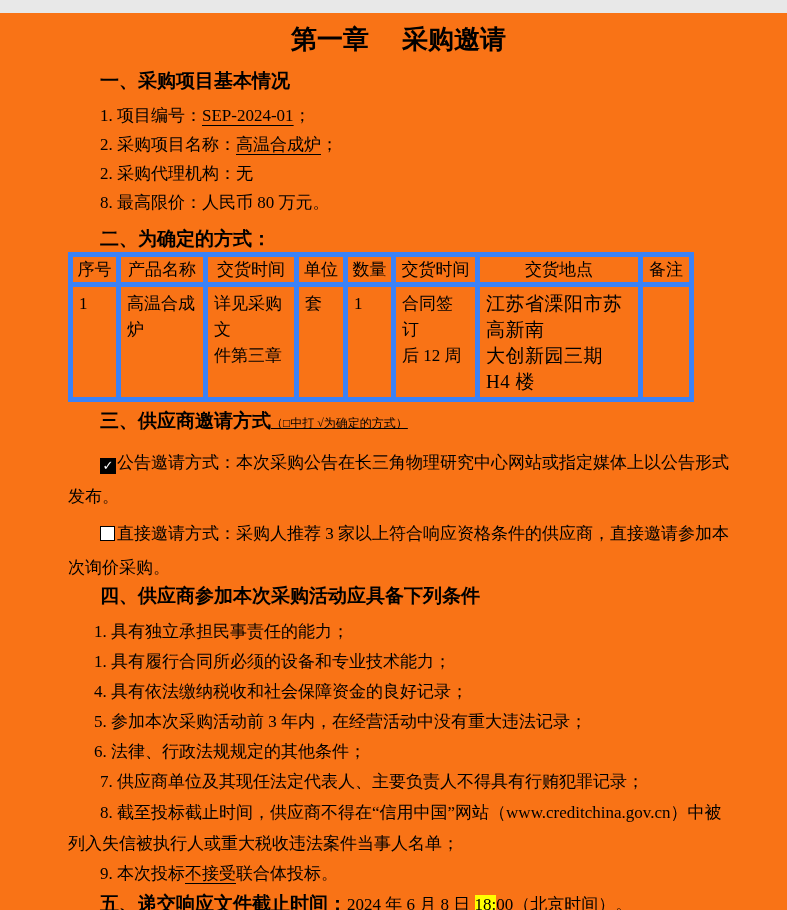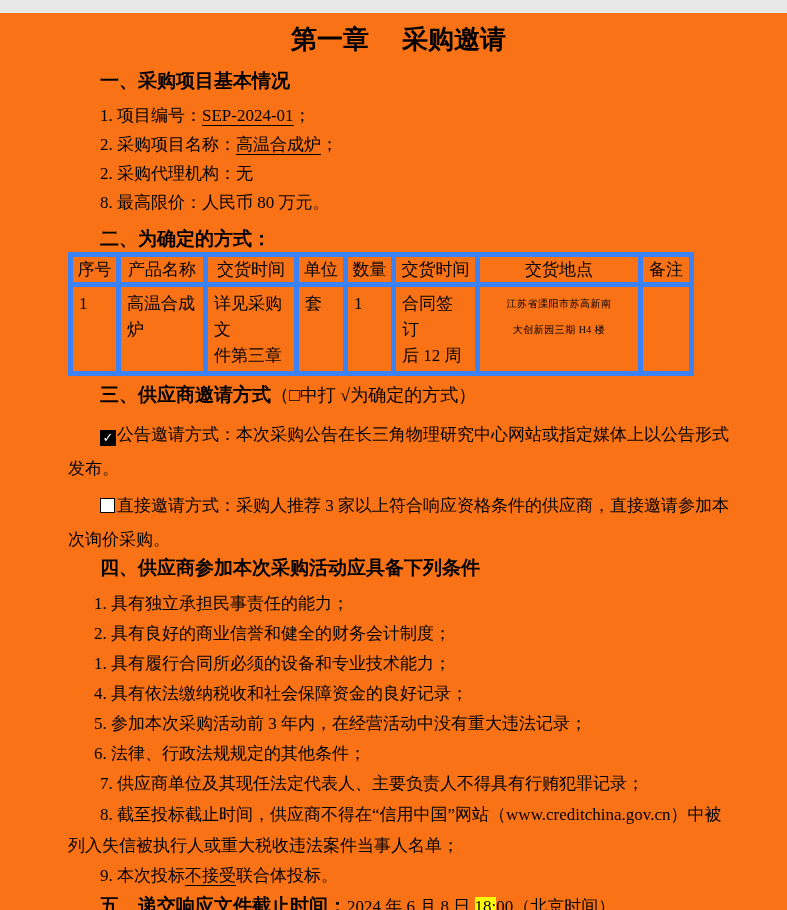--- a/index.html
+++ b/index.html
@@ -11,39 +11,39 @@
     padding:8px 58px 0 68px;
   }
   .title {
     text-align:center; font-family:"Liberation Sans","DejaVu Sans",sans-serif;
     font-weight:bold; font-size:26px; line-height:36px; white-space:pre;
   }
   .h {
     font-family:"Liberation Sans","DejaVu Sans",sans-serif;
     font-weight:bold; font-size:19px; line-height:22px; padding-left:32px;
   }
-  .h .hn { font-family:"Liberation Serif","DejaVu Serif",serif; font-weight:normal; font-size:18px; }
+  .h .hn { font-family:"Liberation Serif","DejaVu Serif",serif; font-weight:normal; font-size:12px;text-decoration:underline; }
   .h1 { margin-top:14px;font-family:Liberation Mono, monospace; }
   .h2 { margin-top:12px; line-height:20px; }
   .h3 { margin-top:8px; }
   .h4 { margin-top:0; }
   .s1 { margin-top:8px; }
   .s1 .line { line-height:29px; height:29px; padding-left:32px; }
   .u { text-decoration:underline; text-underline-offset:4px; }
   table.t {
     border-collapse:collapse; margin-top:3px; table-layout:fixed; width:621px;
     border:2px solid #000;
   }
   table.t th, table.t td { border:5px solid #3b82f6; box-sizing:border-box; }
   table.t th { font-weight:normal; font-size:17px; height:30px; text-align:center; padding:0 2px; }
   table.t td {
     font-size:17px; vertical-align:top; text-align:left;
     padding:4px 6px 2px 6px; line-height:26px; height:58px; white-space:pre-line;
   }
-  table.t td.addr { font-size:10px; letter-spacing:0.5px;text-align:center; }
+  table.t td.addr { font-size:19px; letter-spacing:0.5px; }
   .para { margin:0; line-height:34px; text-indent:32px; }
   .p1 { margin-top:12px; }
   .p2 { margin-top:3px; }
   .cb { display:inline-block; vertical-align:-2px; text-indent:0; }
   .cb.checked {
     width:16px; height:16px; background:#000; color:#fff; line-height:16px;
     text-align:center; font-size:13px; font-family:"DejaVu Sans",sans-serif; margin-right:1px;
   }
   .cb.unchecked {
     width:13px; height:13px; border:1.5px solid #000; background:#fff; margin-right:2px;
@@ -120,21 +120,20 @@
   <div class="h h3"><span class="hb">三、供应商邀请方式</span><span class="hn">（□中打 √为确定的方式）</span></div>
 
   <p class="para p1"><span class="cb checked"><span>✓</span></span><span>公告邀请方式：本次采购公告在长三角物理研究中心网站或指定媒体上以公告形式发布。</span></p>
 
   <p class="para p2"><span class="cb unchecked"></span><span>直接邀请方式：采购人推荐 3 家以上符合响应资格条件的供应商，直接邀请参加本次询价采购。</span></p>
 
   <div class="h h4">四、供应商参加本次采购活动应具备下列条件</div>
 
   <div class="s4">
     <div class="item">1. 具有独立承担民事责任的能力；</div>
-    <div class="item">2. 具有良好的商业信誉和健全的财务会计制度；</div>
     <div class="item">1. 具有履行合同所必须的设备和专业技术能力；</div>
     <div class="item">4. 具有依法缴纳税收和社会保障资金的良好记录；</div>
     <div class="item">5. 参加本次采购活动前 3 年内，在经营活动中没有重大违法记录；</div>
     <div class="item">6. 法律、行政法规规定的其他条件；</div>
     <div class="item ind7">7. 供应商单位及其现任法定代表人、主要负责人不得具有行贿犯罪记录；</div>
     <div class="item wrap2">8. 截至投标截止时间，供应商不得在“信用中国”网站（www.creditchina.gov.cn）中被列入失信被执行人或重大税收违法案件当事人名单；</div>
     <div class="item ind7"><span>9. 本次投标</span><span class="u">不接受</span><span>联合体投标。</span></div>
   </div>
 
   <div class="s5"><span class="hb">五、递交响应文件截止时间：</span><span>2024 年 6 月 8 日 </span><span class="hl" style="background: rgb(255, 255, 0);">18:</span><span>00（北京时间）。</span></div>

